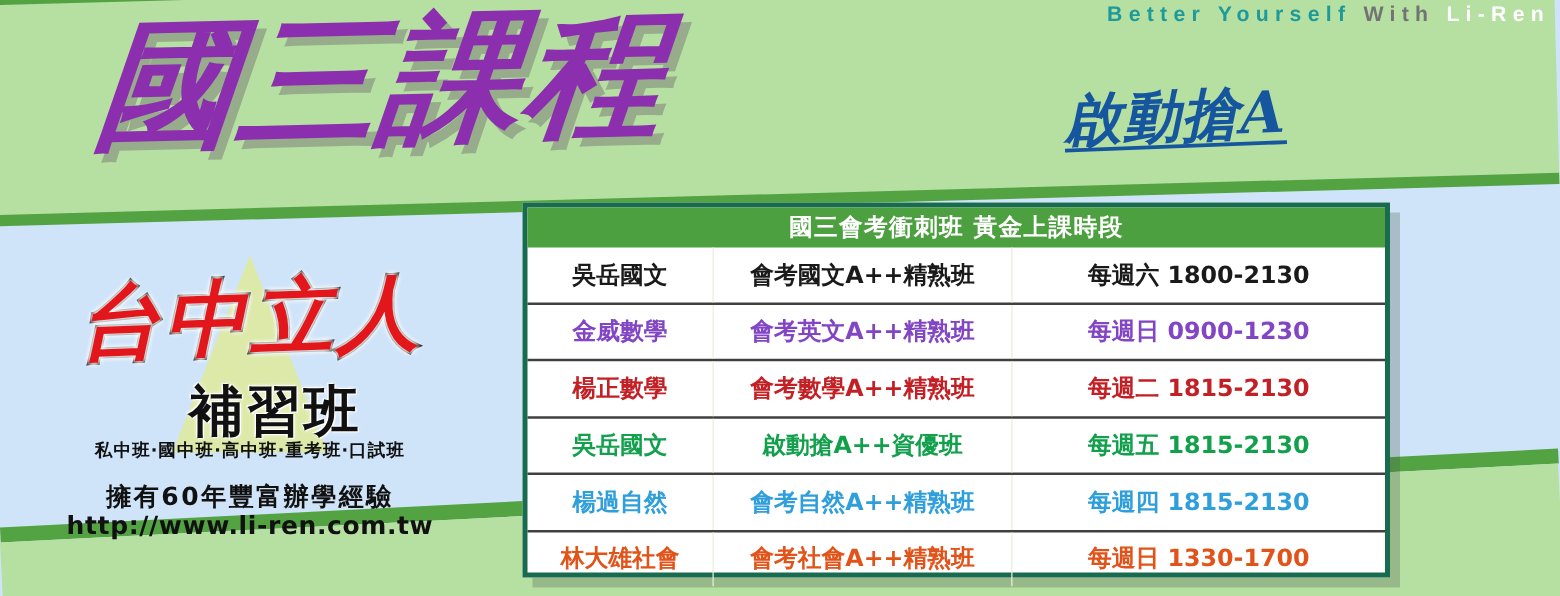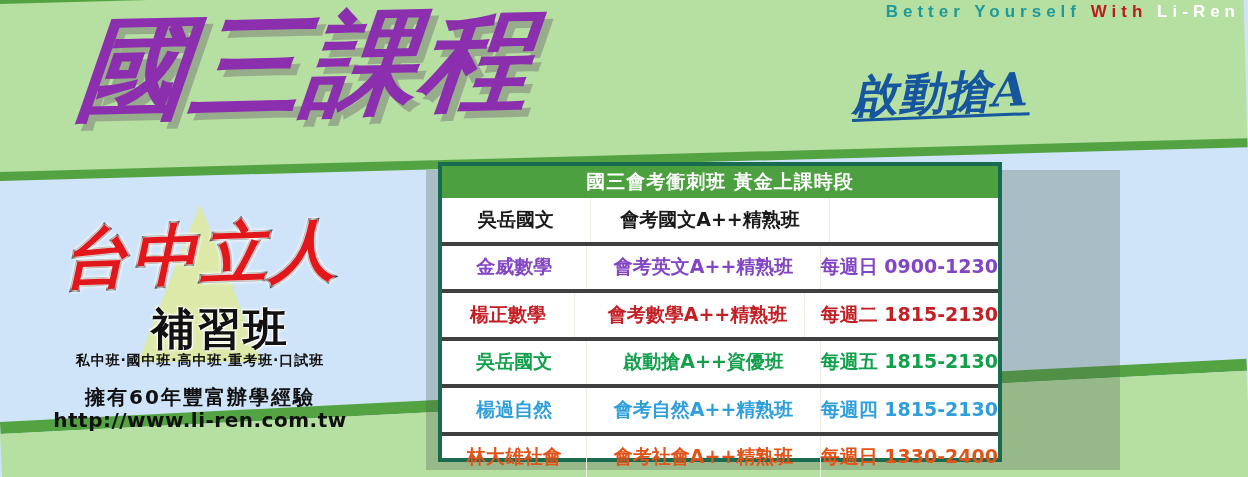--- a/index.html
+++ b/index.html
@@ -66,21 +66,21 @@
     position: absolute;
     top: 2px;
     right: 8px;
     font-size: 17px;
     font-weight: bold;
     letter-spacing: 5px;
     white-space: nowrap;
     font-family: "Liberation Sans", sans-serif;
   }
   .tg-1 { color: #1e9a9a; }
-  .tg-2 { color: #b91c1c; }
+  .tg-2 { color: #737373; }
   .tg-3 { color: #ffffff; }
 
   
   .main-title {
     position: absolute;
     left: 72px;
     top: 14px;
     font-size: 112px;
     line-height: 1;
     font-weight: bold;
@@ -208,23 +208,23 @@
   .table-shadow {
     position: absolute;
     left: 426px;
     top: 170px;
     width: 694px;
     height: 300px;
     background: rgba(80,100,80,0.30);
   }
   .table-box {
     position: absolute;
-    left: 438px;
+    left: 418px;
     top: 162px;
-    width: 564px;
+    width: 694px;
     height: 300px;
     border: 4px solid #186b4e;
     box-sizing: border-box;
     background: #ffffff;
   }
   .table-head {
     height: 32px;
     background: #4da03f;
     color: #ffffff;
     font-size: 19px;
@@ -232,21 +232,21 @@
     display: flex;
     align-items: center;
     justify-content: center;
     letter-spacing: 1px;
     font-family: "DejaVu Sans", sans-serif;
   }
   .t-row {
     display: flex;
     height: 43.5px;
     align-items: stretch;
-    border-bottom: 4px solid #404040;
+    border-bottom: 2px solid #404040;
   }
   .t-row:last-child { border-bottom: none; text-align: center; }
   .t-cell {
     display: flex;
     align-items: center;
     justify-content: center;
     font-size: 19px;
     font-weight: bold;
     white-space: nowrap;
     font-family: "DejaVu Sans", sans-serif;
@@ -292,42 +292,43 @@
     <div class="logo-url">http://www.li-ren.com.tw</div>
   </div>
 
   <div class="table-shadow"></div>
   <div class="table-box">
     <div class="table-head">國三會考衝刺班  黃金上課時段</div>
     <div id="table-body">
         <div class="t-row" style="color: rgb(26, 26, 26);">
           <div class="t-cell c-teacher">吳岳國文</div>
           <div class="t-cell c-course">會考國文A++精熟班</div>
+          <div class="t-cell c-time">每週六 1800-2130</div>
         </div>
         <div class="t-row" style="color: rgb(130, 69, 196);">
           <div class="t-cell c-teacher">金威數學</div>
           <div class="t-cell c-course">會考英文A++精熟班</div>
           <div class="t-cell c-time">每週日 0900-1230</div>
         </div>
-        <div class="t-row" style="color: rgb(195, 32, 38); gap: 16px;">
+        <div class="t-row" style="color: rgb(195, 32, 38);">
           <div class="t-cell c-teacher">楊正數學</div>
           <div class="t-cell c-course">會考數學A++精熟班</div>
           <div class="t-cell c-time">每週二 1815-2130</div>
         </div>
         <div class="t-row" style="color: rgb(18, 160, 76);">
           <div class="t-cell c-teacher">吳岳國文</div>
           <div class="t-cell c-course">啟動搶A++資優班</div>
           <div class="t-cell c-time">每週五 1815-2130</div>
         </div>
         <div class="t-row" style="color: rgb(47, 159, 220);">
           <div class="t-cell c-teacher">楊過自然</div>
           <div class="t-cell c-course">會考自然A++精熟班</div>
           <div class="t-cell c-time">每週四 1815-2130</div>
         </div>
         <div class="t-row" style="color: rgb(226, 83, 26);">
           <div class="t-cell c-teacher">林大雄社會</div>
           <div class="t-cell c-course">會考社會A++精熟班</div>
-          <div class="t-cell c-time">每週日 1330-2400</div>
+          <div class="t-cell c-time">每週日 1330-1700</div>
         </div>
       </div>
   </div>
 
 </div>
 
 </body></html>

